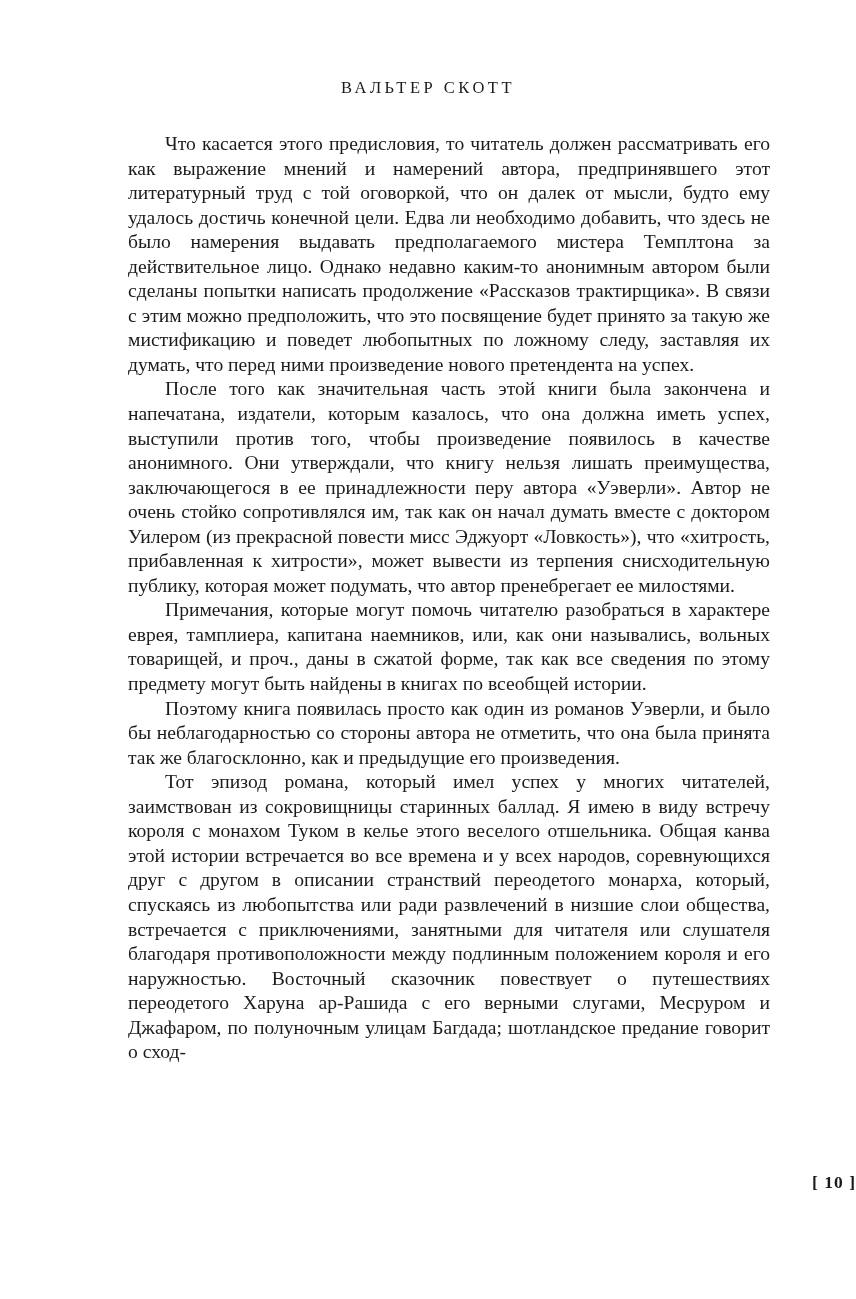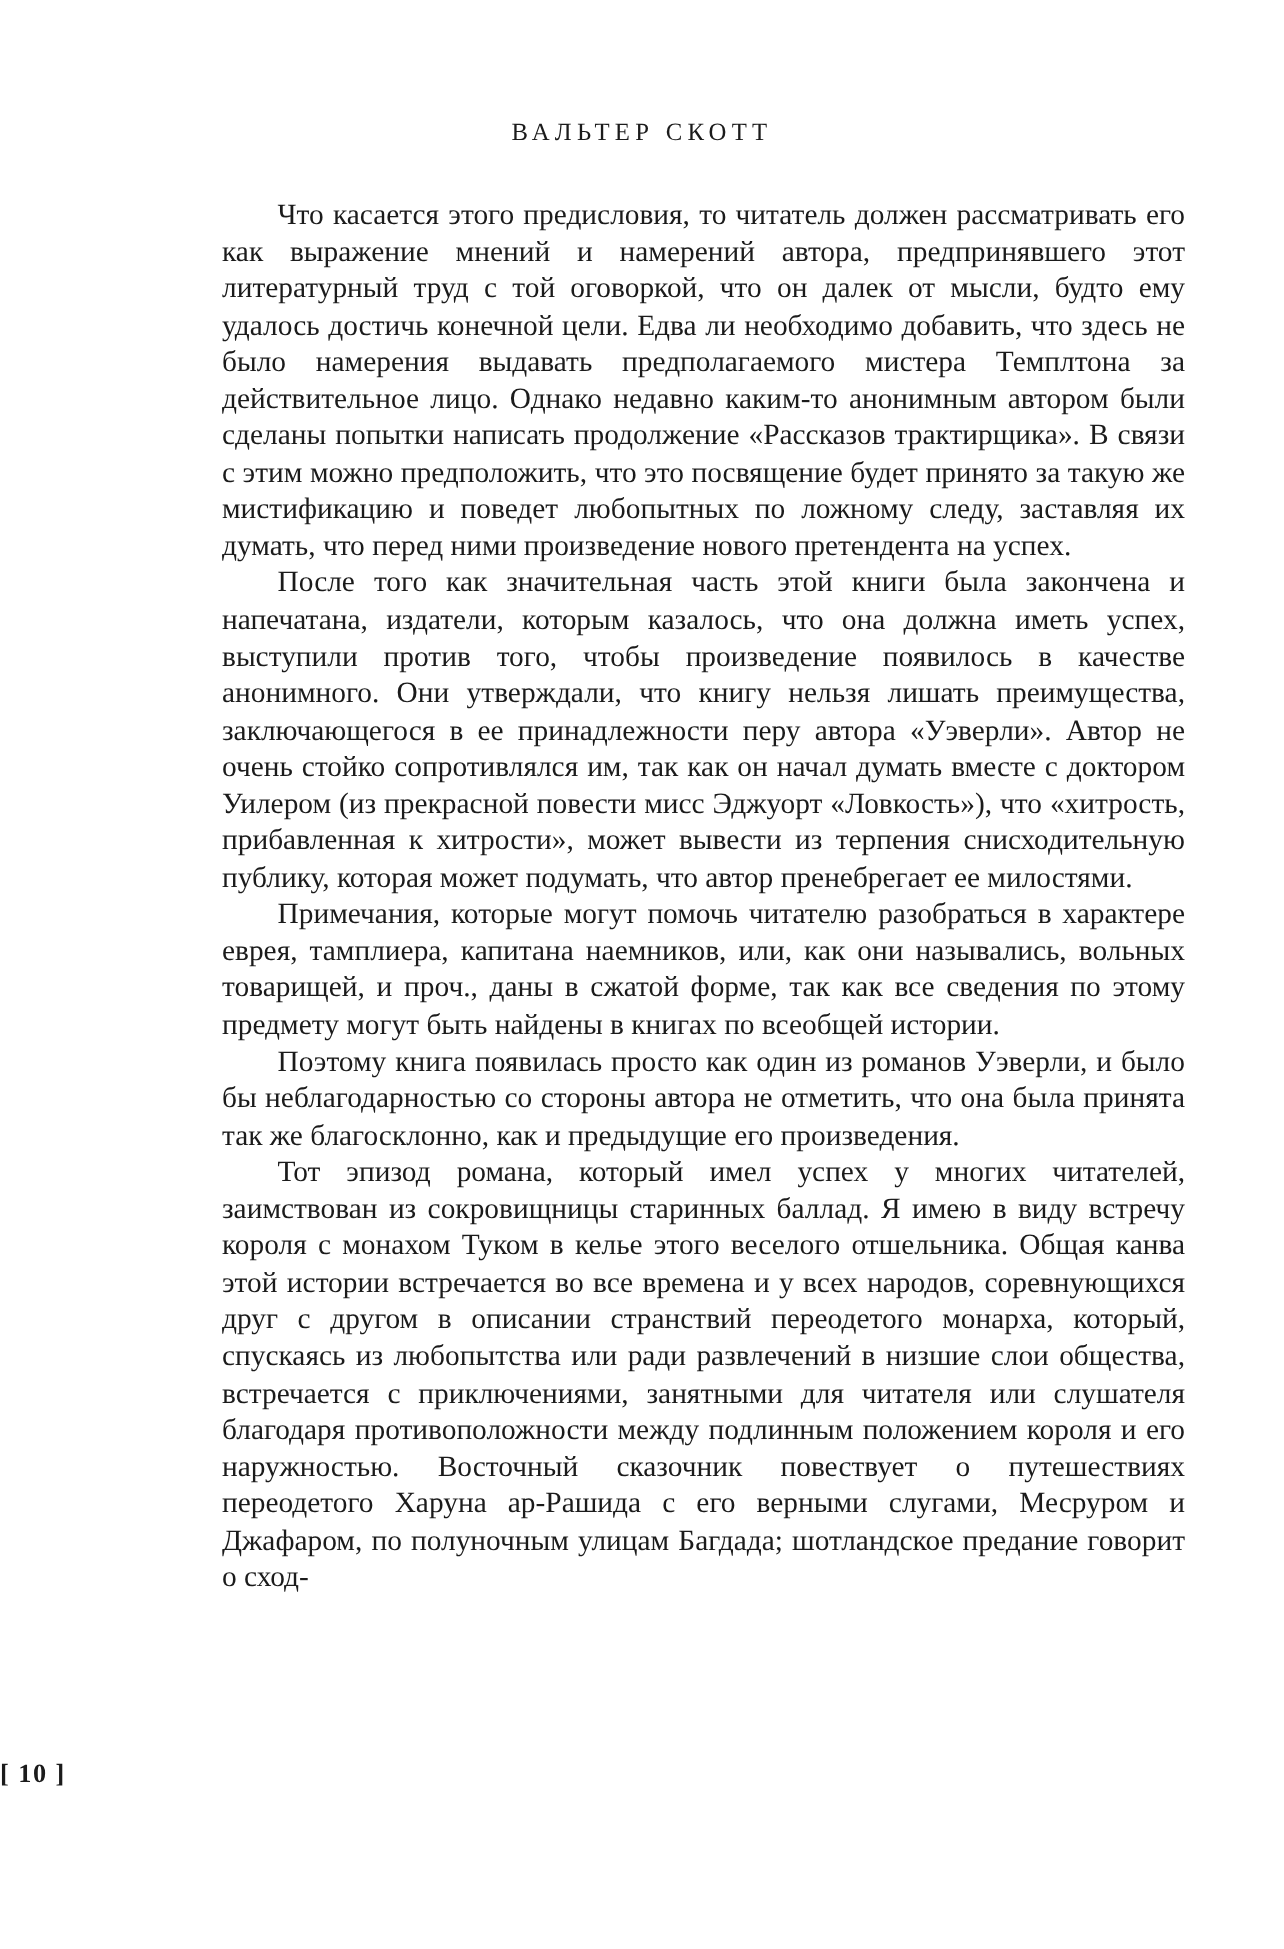--- a/index.html
+++ b/index.html
@@ -26,37 +26,36 @@
     font-size: 16.5px;
     letter-spacing: 3.5px;
     font-weight: normal;
     color: #1b1b1b;
   }
   .text-block {
     position: absolute;
     top: 132px;
     left: 128px;
     width: 642px;
-    margin-left: 20px;
   }
   .text-block p {
     margin: 0;
     padding: 0;
     text-align: justify;
     text-indent: 37px;
     font-size: 19.6px;
     line-height: 24.55px;
     color: #1b1b1b;
   }
   .page-number {
     position: absolute;
     top: 1172px;
     left: 0;
     width: 100%;
-    text-align: left;
+    text-align: right;
     font-size: 17.5px;
     font-weight: bold;
     letter-spacing: 1px;
     color: #1b1b1b;
   }
 </style>
 </head>
 <body>
 
 <div class="page">

